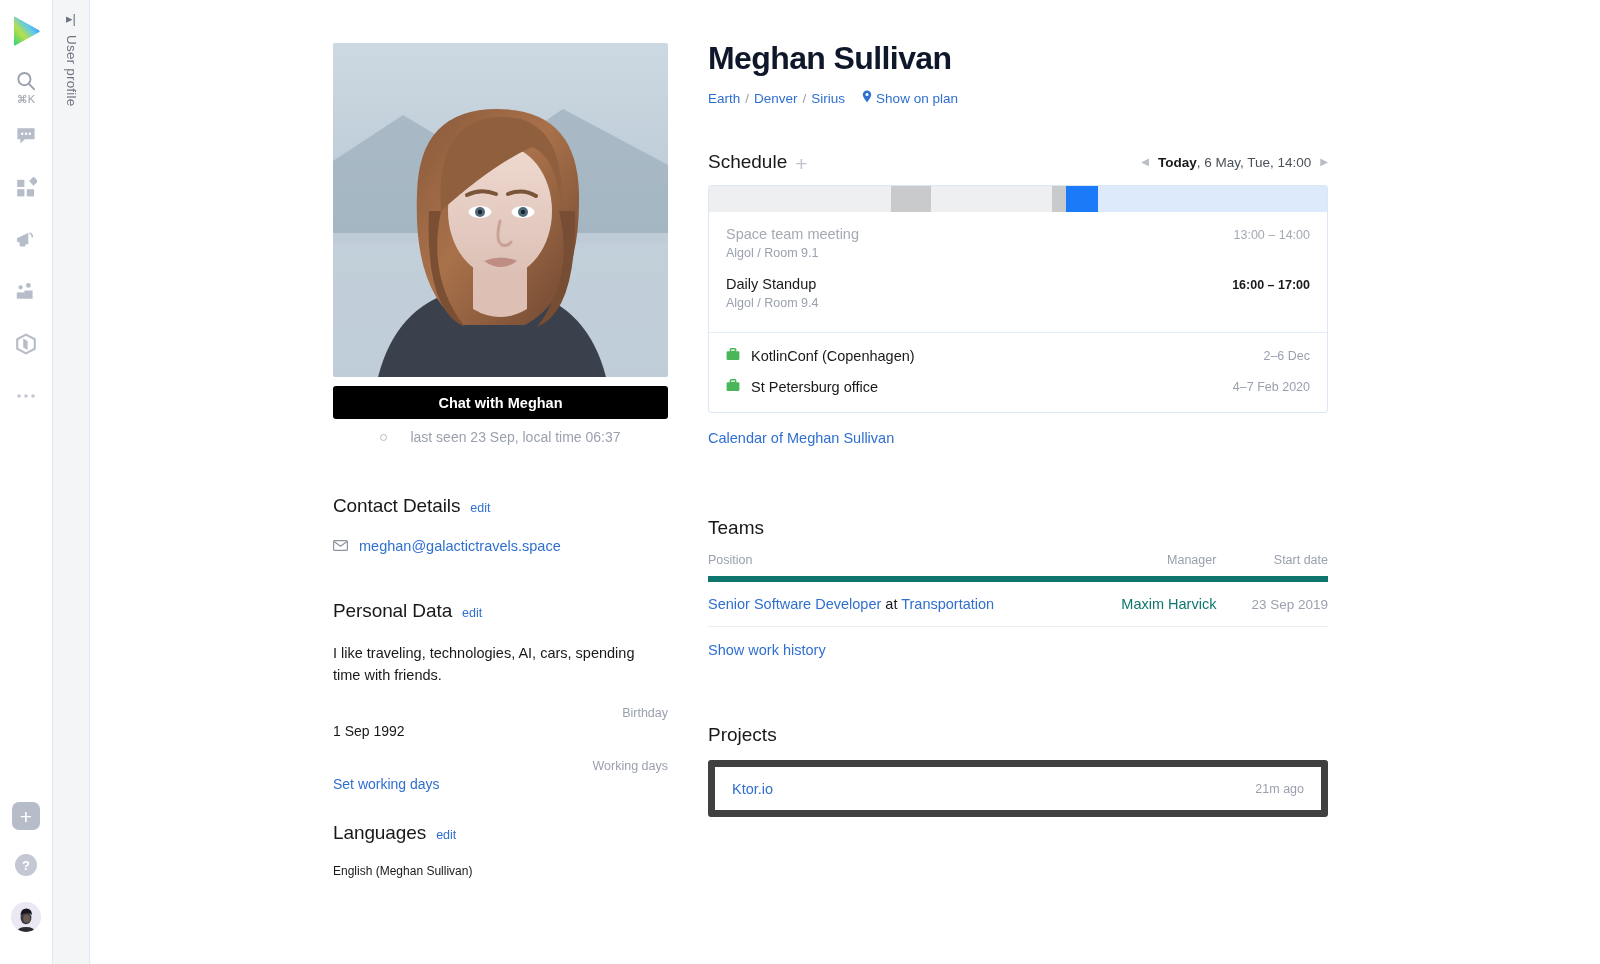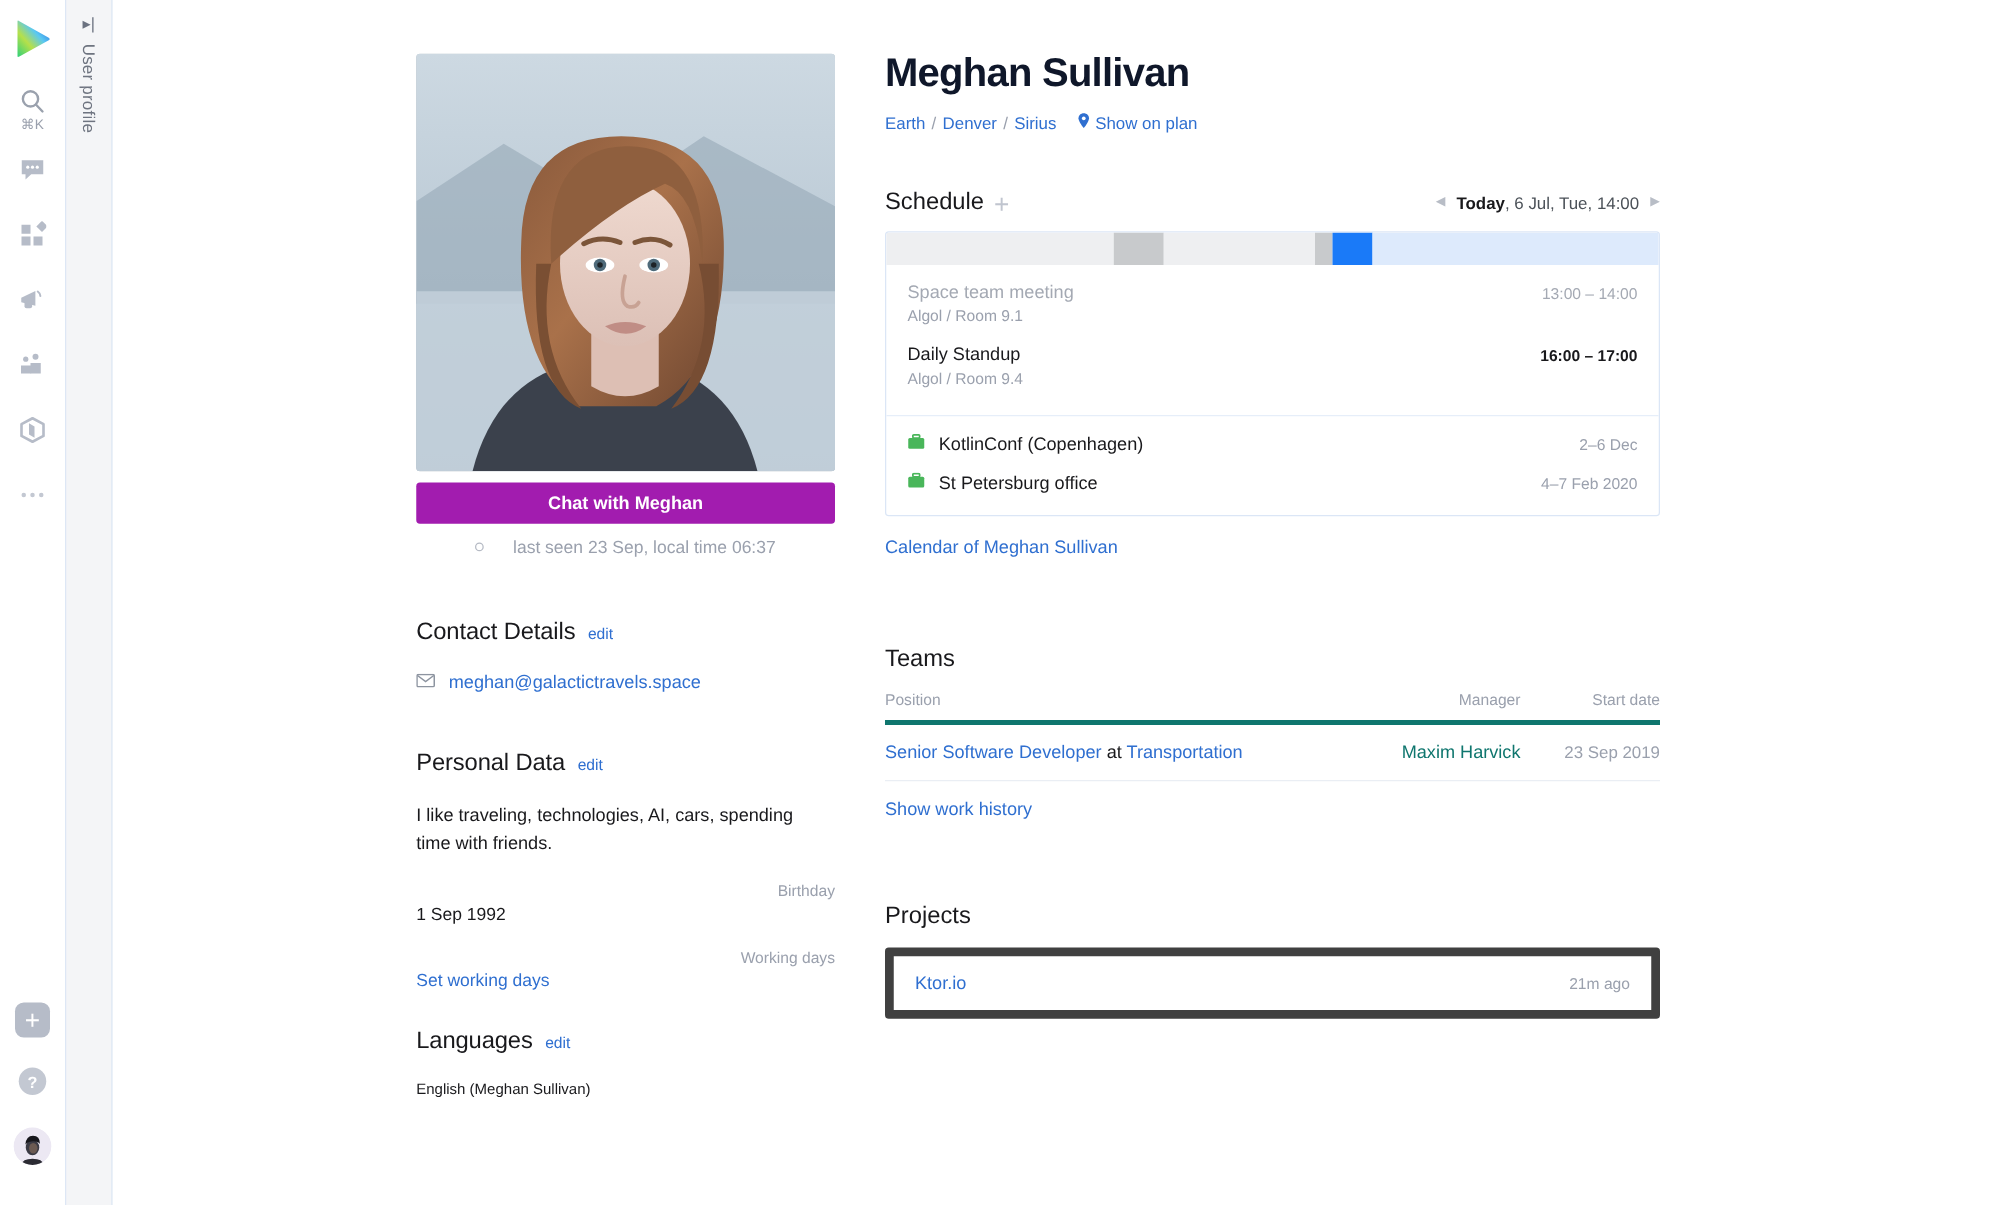--- a/index.html
+++ b/index.html
@@ -71,21 +71,21 @@
 
   
   .photo {
     width: 335px; height: 334px; border-radius: 3px; overflow: hidden;
     background: #b9c3cc; position: relative;
   }
   .photo svg { display: block; width: 100%; height: 100%; }
 
   .chat-btn {
     margin-top: 9px; width: 335px; height: 33px;
-    background: #a21caf; color: #fff; border: none; border-radius: 3px;
+    background: #000000; color: #fff; border: none; border-radius: 3px;
     font-size: 14.5px; font-family: "Liberation Sans", sans-serif;
     font-weight: bold; cursor: pointer;
     display: flex; align-items: center; justify-content: center;
   }
   .lastseen {
     margin-top: 10px; text-align: center; font-size: 14px; color: #9aa0ad;
     display: flex; align-items: center; justify-content: center; gap: 23px;
   }
   .dot-hollow {
     width: 7px; height: 7px; border-radius: 50%;
@@ -167,21 +167,21 @@
   .trip-name { font-size: 14.5px; color: #19191c; }
   .trip-date { font-size: 12.5px; color: #9aa0ad; }
 
   .cal-link { margin-top: 17px; font-size: 14.5px; color: #2f6fd0; cursor: pointer; display: inline-block; }
 
   .teams-block { margin-top: 70px; width: 620px; }
   .block-title { font-size: 19px; color: #19191c; }
   .tbl { width: 620px; margin-top: 14px; border-collapse: collapse; }
   .tbl th {
     font-size: 12.5px; color: #9aa0ad; font-weight: normal; text-align: left;
-    padding: 0 0 9px 0; border-bottom: 4px solid #0f766e;
+    padding: 0 0 9px 0; border-bottom: 6px solid #0f766e;
   }
   .tbl th.r { text-align: right; }
   .tbl td {
     padding: 14px 0; border-bottom: 1px solid #eaeef4; vertical-align: middle;
     font-size: 14.5px;
   }
   .tbl td.r { text-align: right; }
   .pos-link { color: #2f6fd0; cursor: pointer; }
   .pos-at { color: #19191c; }
   .mgr-link { color: #0f766e; cursor: pointer; white-space: nowrap; }
@@ -435,21 +435,21 @@
       </div>
 
       <div class="schedule-block">
         <div class="schedule-bar">
           <div class="sched-left">
             <span class="sched-title">Schedule</span>
             <span class="plus-btn">+</span>
           </div>
           <div class="sched-nav">
             <span class="nav-arrow">◀</span>
-            <span><span class="today-strong">Today</span><span>, 6 Jul, Tue, 14:00</span></span>
+            <span><span class="today-strong">Today</span><span>, 6 May, Tue, 14:00</span></span>
             <span class="nav-arrow">▶</span>
           </div>
         </div>
 
         <div class="sched-card">
           <div class="timeline" id="timeline">
               <div class="tl-seg" style="width: 29.5%; background: rgb(238, 239, 241);"></div>
               <div class="tl-seg" style="width: 6.5%; background: rgb(200, 202, 204);"></div>
               <div class="tl-seg" style="width: 19.5%; background: rgb(238, 239, 241);"></div>
               <div class="tl-seg" style="width: 2.2%; background: rgb(200, 202, 204);"></div>

